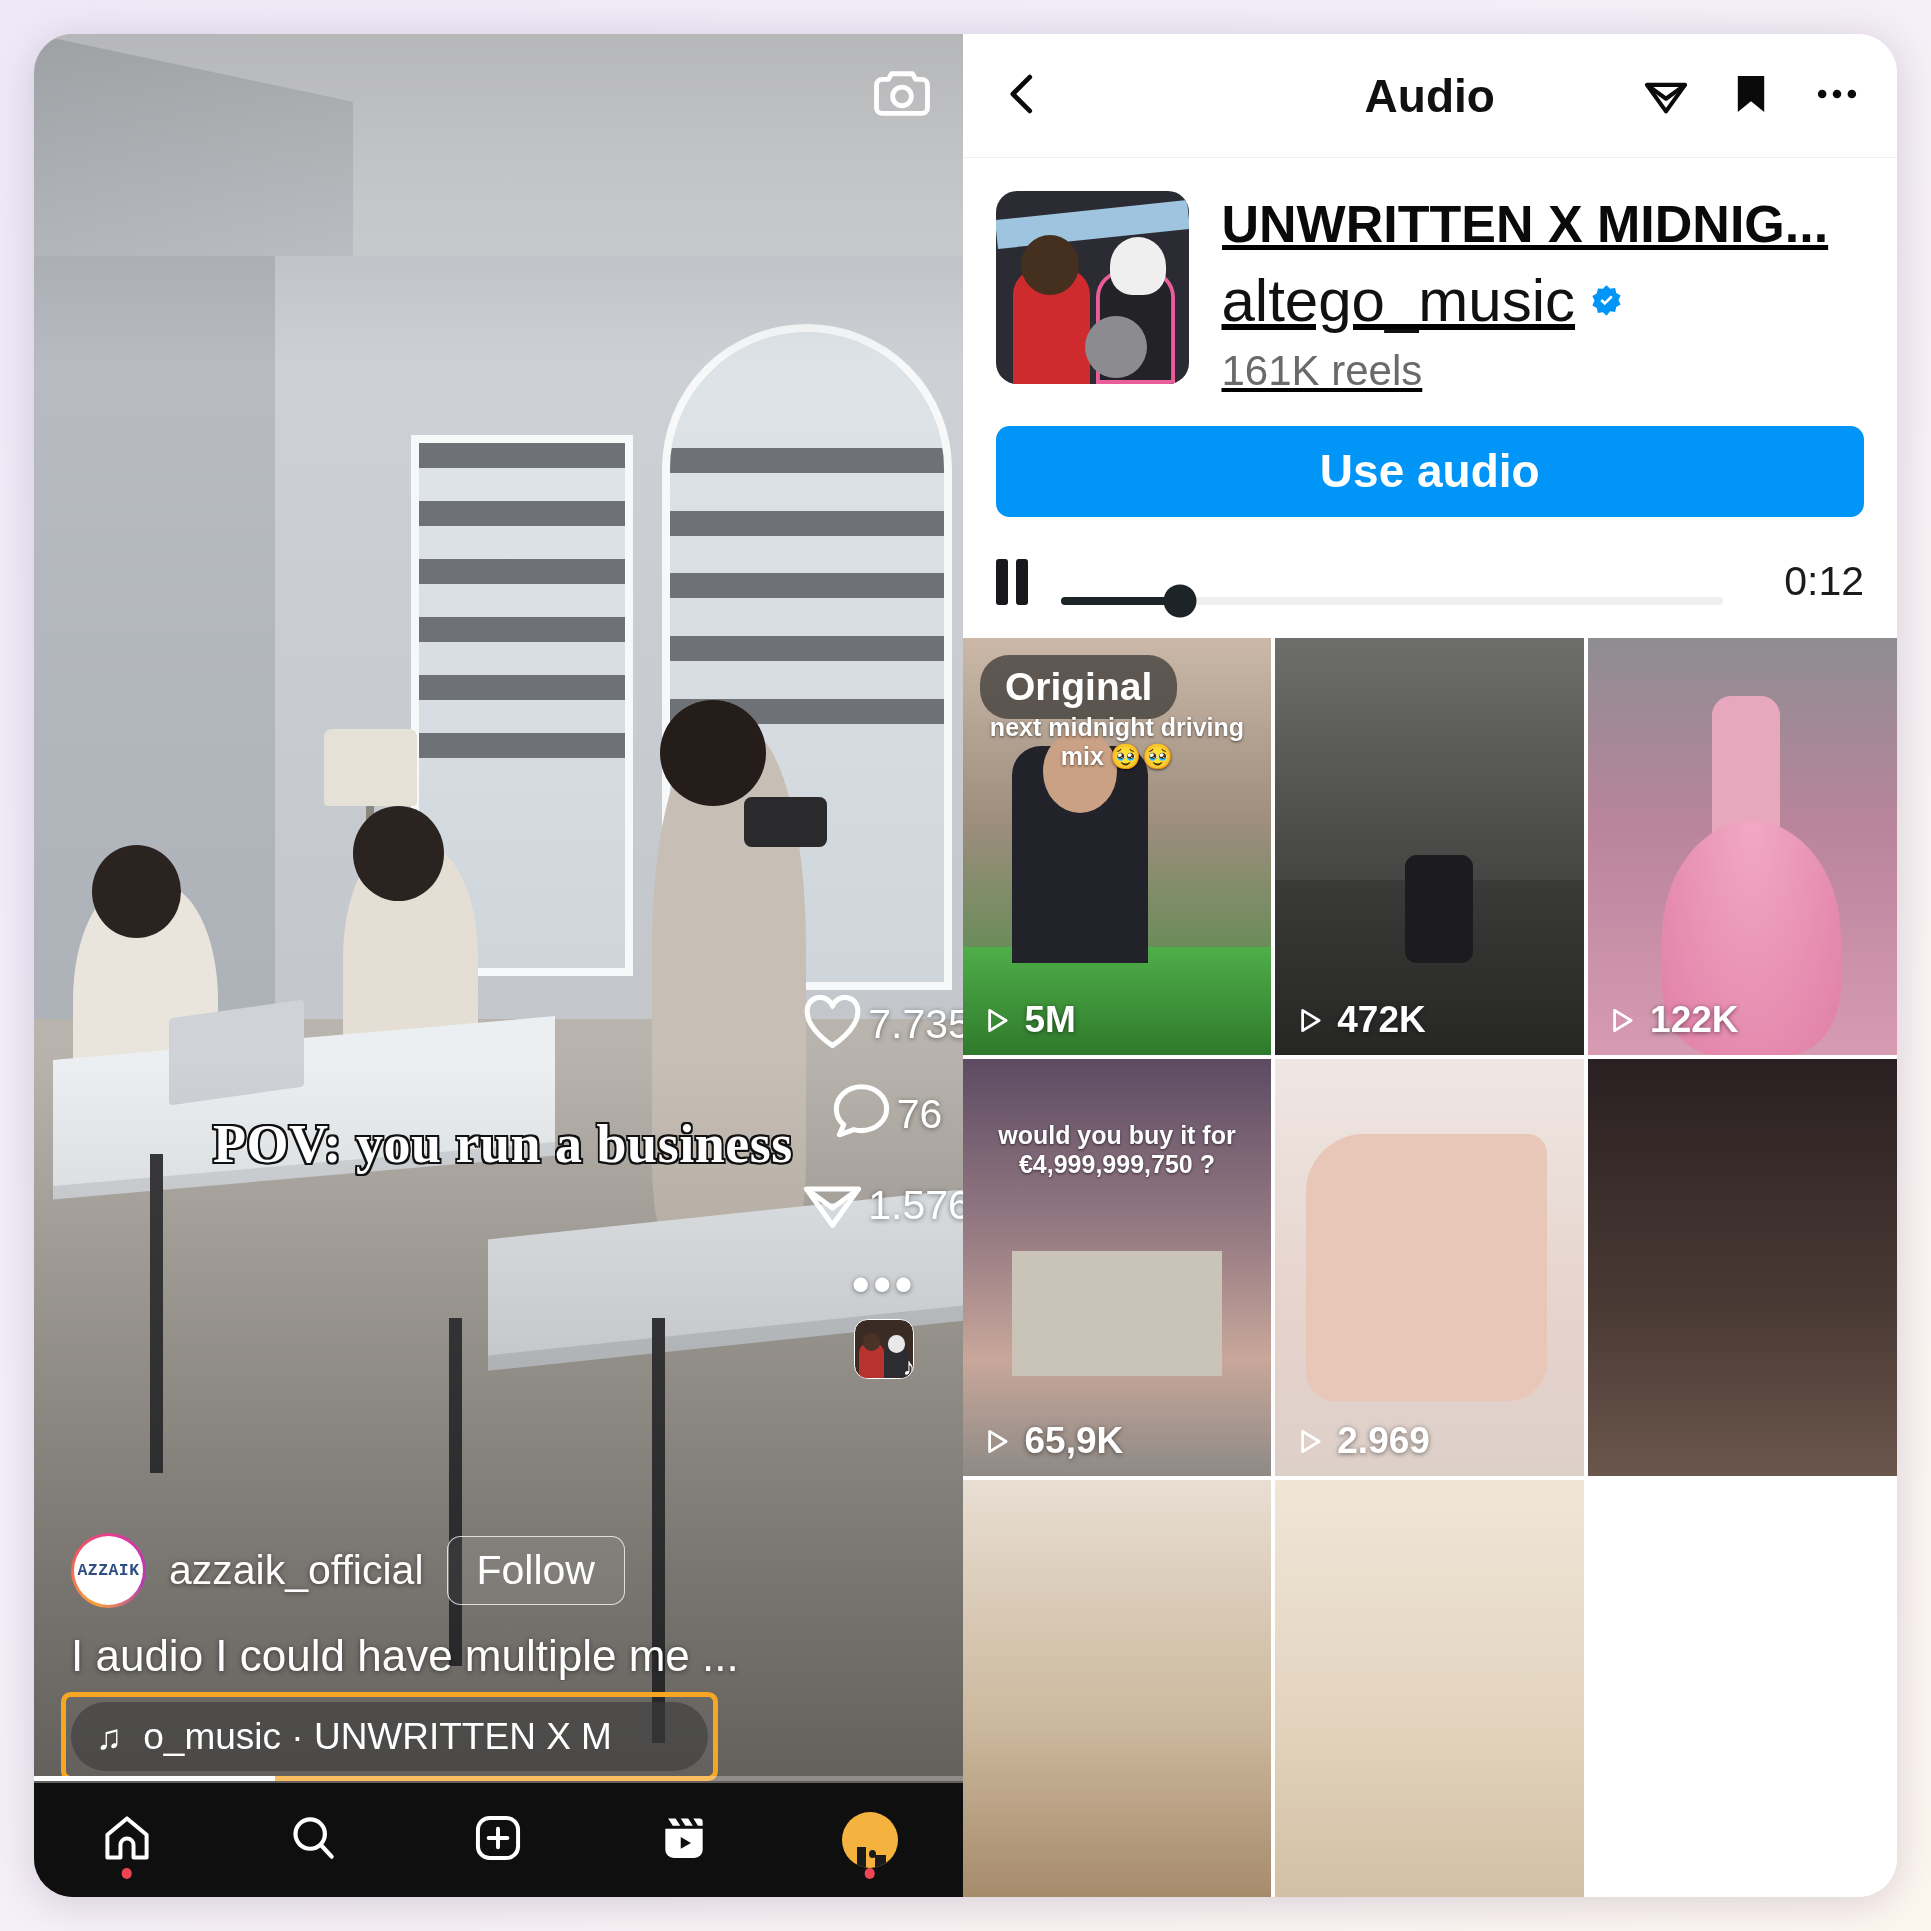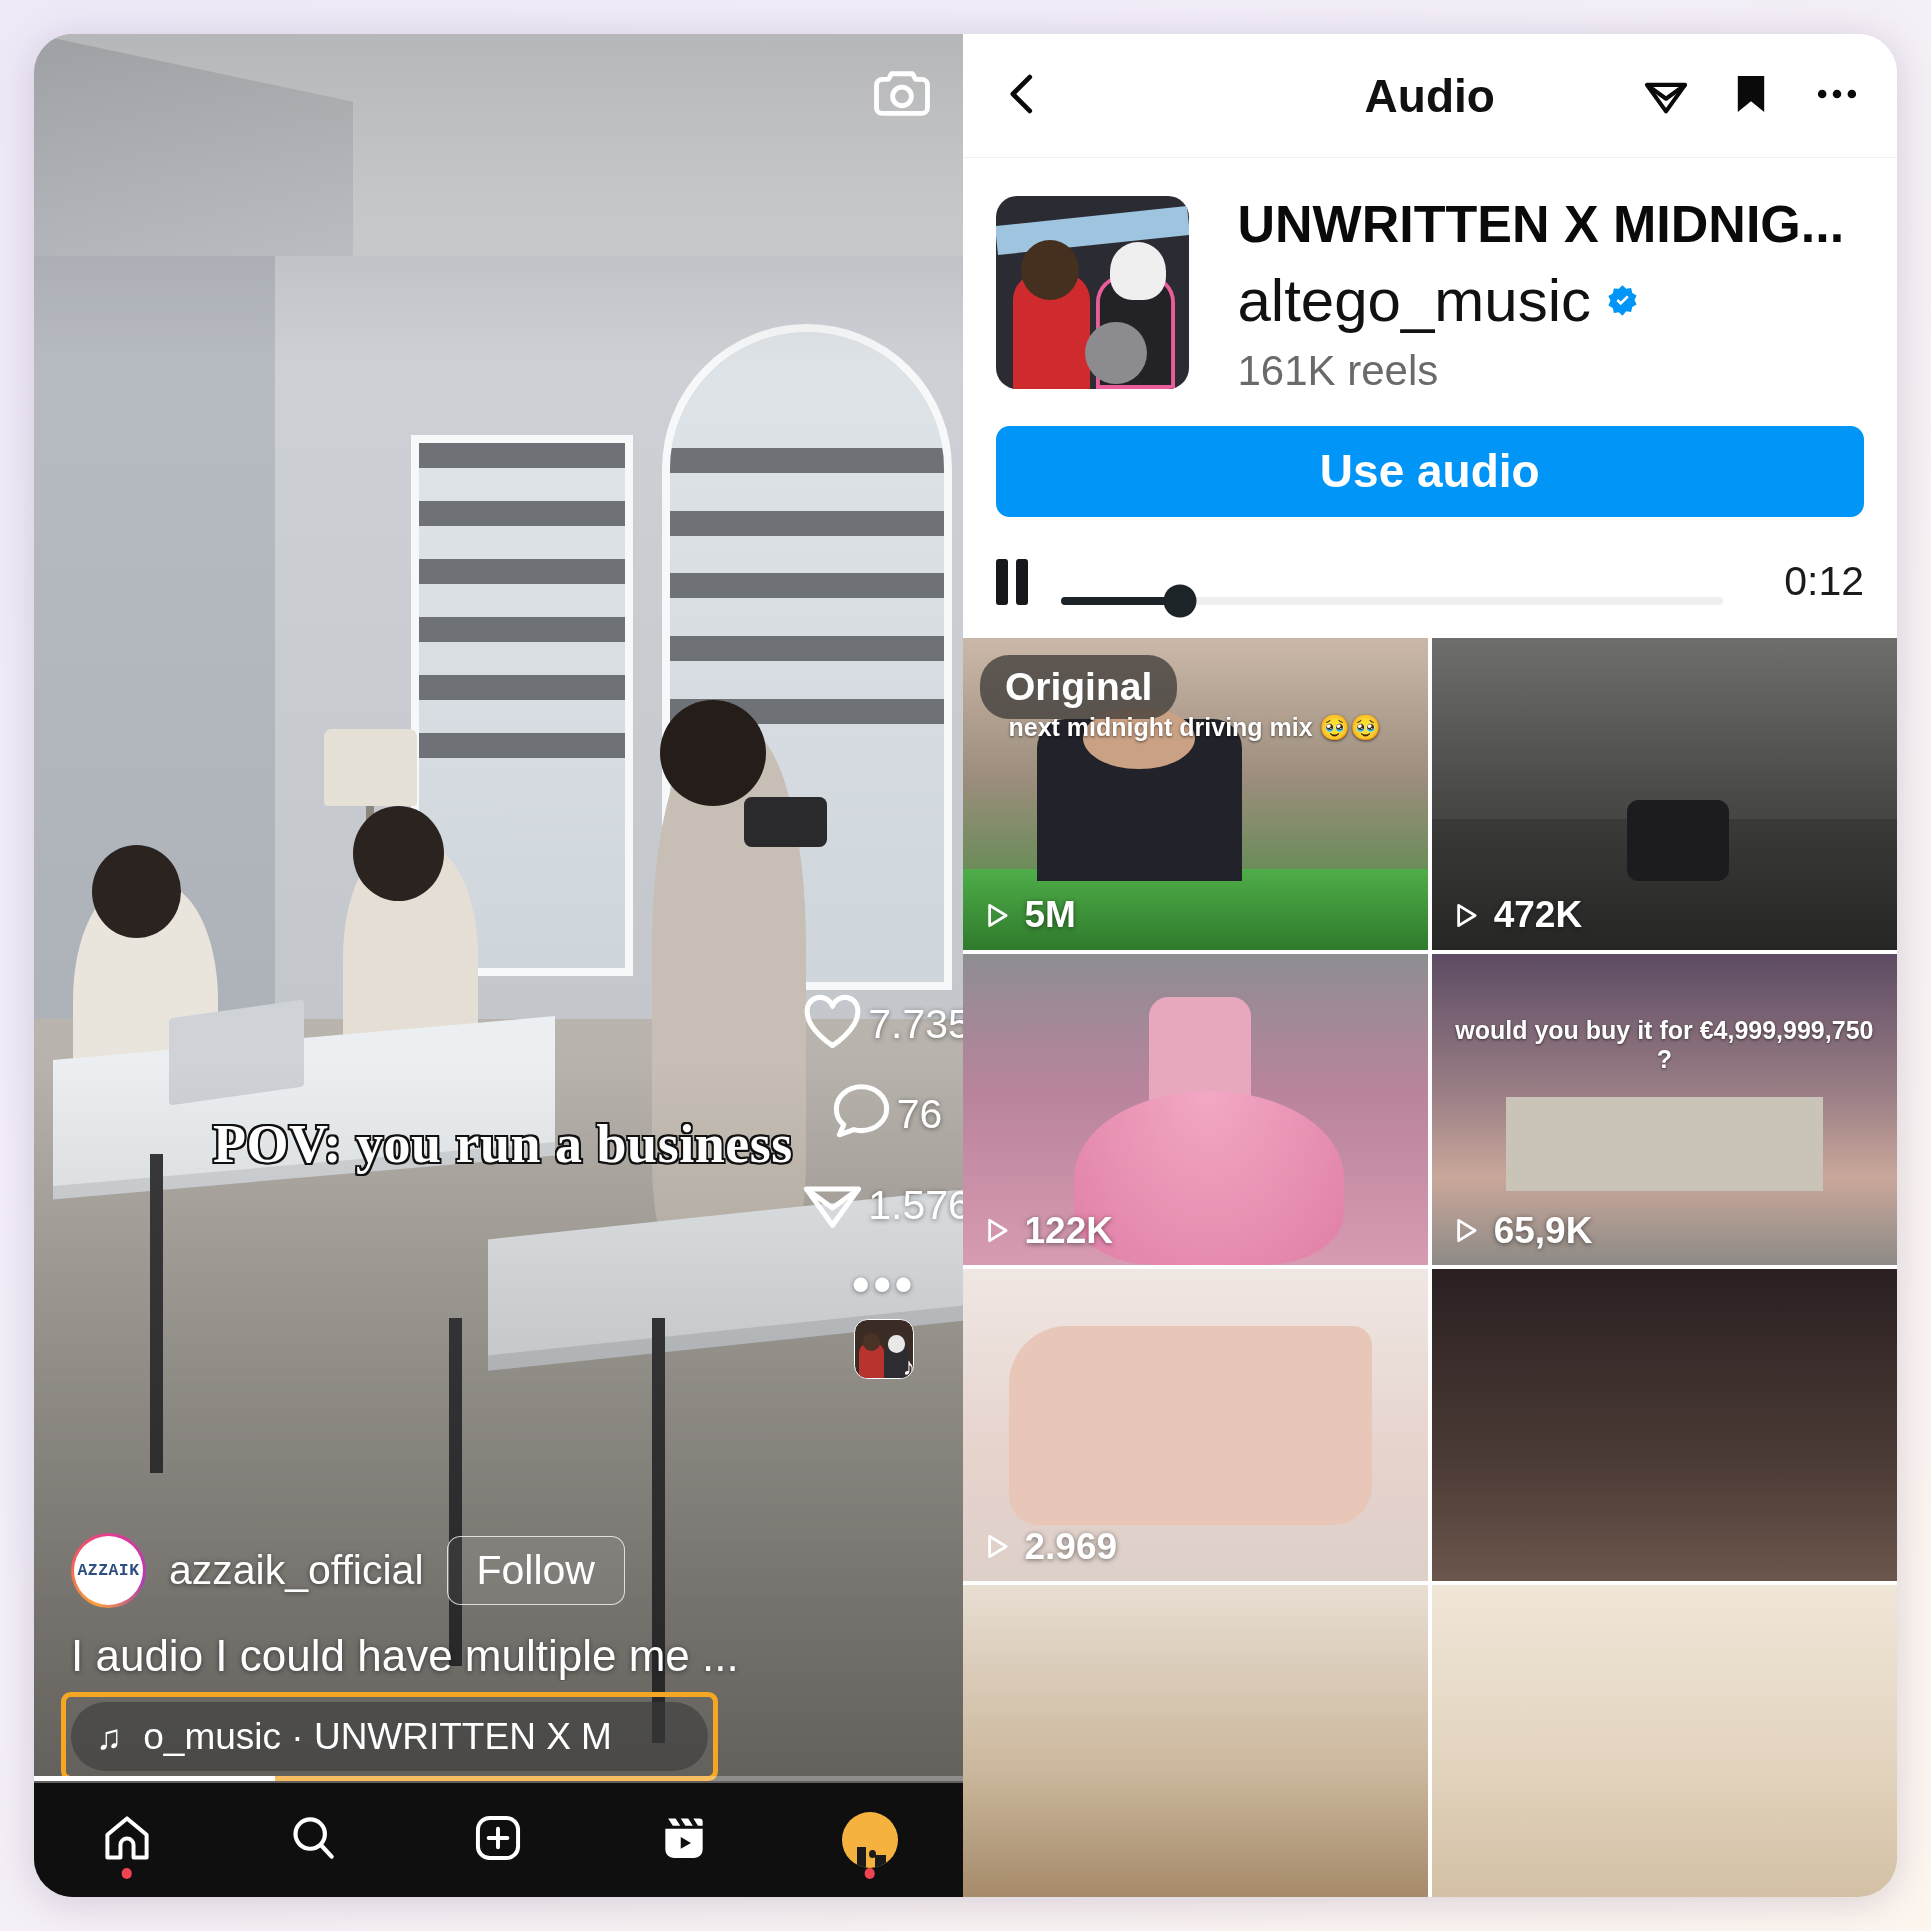--- a/index.html
+++ b/index.html
@@ -121,21 +121,21 @@
   .pfp { width:56px; height:56px; border-radius:50%; background:#f6b23f; position:relative; overflow:hidden; }
   .pfp i { position:absolute; background:#1b1b1b; }
 
   
   .audio-page { width:935px; height:100%; background:#fff; display:flex; flex-direction:column; }
   .ap-header { height:124px; display:flex; align-items:center; padding:0 33px;
     border-bottom:1px solid #efefef; position:relative; }
   .ap-title { position:absolute; left:0; right:0; text-align:center;
     font-size:46px; font-weight:700; color:#111; pointer-events:none; }
   .hdr-icons { margin-left:auto; display:flex; align-items:center; gap:35px; z-index:2; }
-  .ap-info { display:flex; gap:49px; padding:33px 33px 0 33px; align-items:center; }
+  .ap-info { display:flex; gap:33px; padding:33px 33px 0 33px; align-items:flex-start;text-decoration:underline; }
   .ap-cover { width:193px; height:193px; border-radius:21px; overflow:hidden;
     position:relative; background:#2b2b33; flex:none; }
   .cov-bar { position:absolute; left:0; top:19.3px; width:100%; height:29px;
     background:#9fc4e0; transform:rotate(-6deg); }
   .cov-p1 { position:absolute; left:17.4px; bottom:0; width:77px; height:116px;
     background:#cf2b2f; border-radius:27px 27px 0 0; }
   .cov-p2 { position:absolute; right:13.5px; bottom:0; width:79px; height:114px;
     background:#232327; border-radius:27px 27px 0 0; box-shadow:inset 0 0 0 3.9px #e85d9a; }
   .cov-h1 { position:absolute; left:25px; bottom:89px; width:58px; height:60px;
     background:#45301f; border-radius:50%; }
@@ -156,21 +156,21 @@
   .player { display:flex; align-items:flex-end; gap:33px; padding:41px 33px 33px 33px; }
   .pause-btn { display:flex; gap:7.7px; }
   .pause-btn i { display:block; width:12.6px; height:46px; background:#16181b; border-radius:2.9px; }
   .track { flex:1; height:7.7px; background:#efefef; border-radius:3.9px; position:relative; }
   .track .fill { position:absolute; left:0; top:0; height:100%; width:18%;
     background:#1c2427; border-radius:3.9px; }
   .track .knob { position:absolute; left:18%; top:50%; transform:translate(-50%,-50%);
     width:33px; height:33px; border-radius:50%; background:#1c2427; }
   .ap-time { font-size:41px; color:#1b1b1b; min-width:108px; text-align:right; }
 
-  .grid { flex:1; display:grid; grid-template-columns:repeat(2,1fr); gap:3.9px;
+  .grid { flex:1; display:grid; grid-template-columns:repeat(3,1fr); gap:3.9px;
     background:#fff; overflow:hidden; }
   .cell { position:relative; overflow:hidden; background:#cfcfcf; }
   .cell .bg { position:absolute; inset:0; }
   .views { position:absolute; left:17.4px; bottom:13.5px; display:flex; align-items:center; gap:11.6px;
     color:#fff; font-size:37px; font-weight:700; text-shadow:0 1px 4.8px rgba(0,0,0,.5); }
   .badge-original { position:absolute; left:17.4px; top:17.4px;
     background:rgba(60,58,55,.75); color:#fff; font-size:39px; font-weight:700;
     padding:9.7px 25px; border-radius:29px; }
   .cell-ov { position:absolute; left:0; right:0; color:#fff; font-size:25px;
     font-weight:700; text-align:center; text-shadow:0 1px 2.9px rgba(0,0,0,.6); padding:0 13.5px; }

